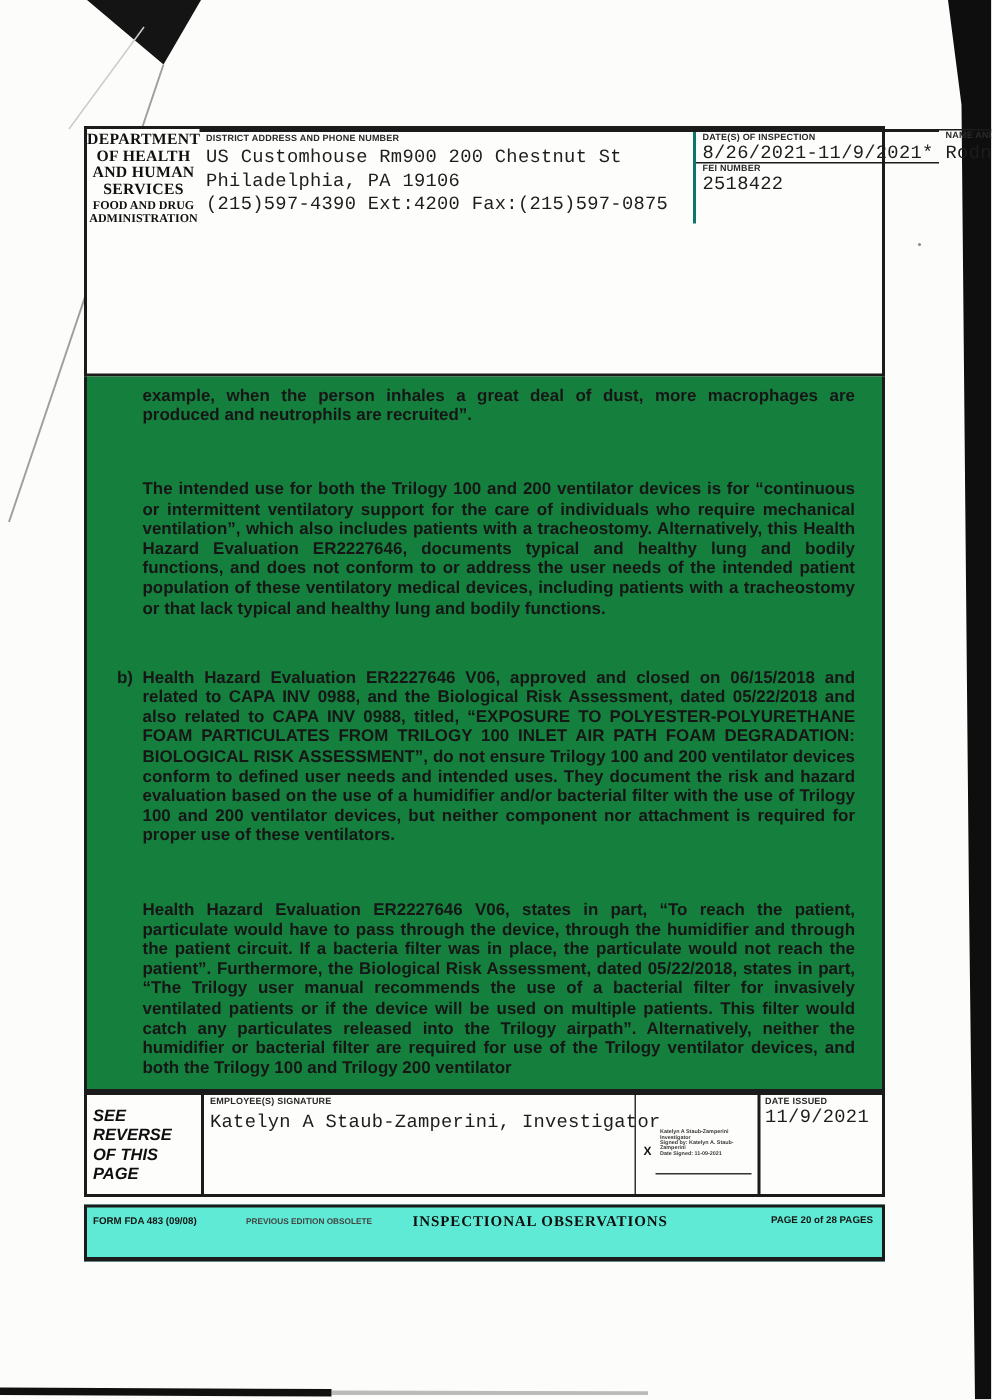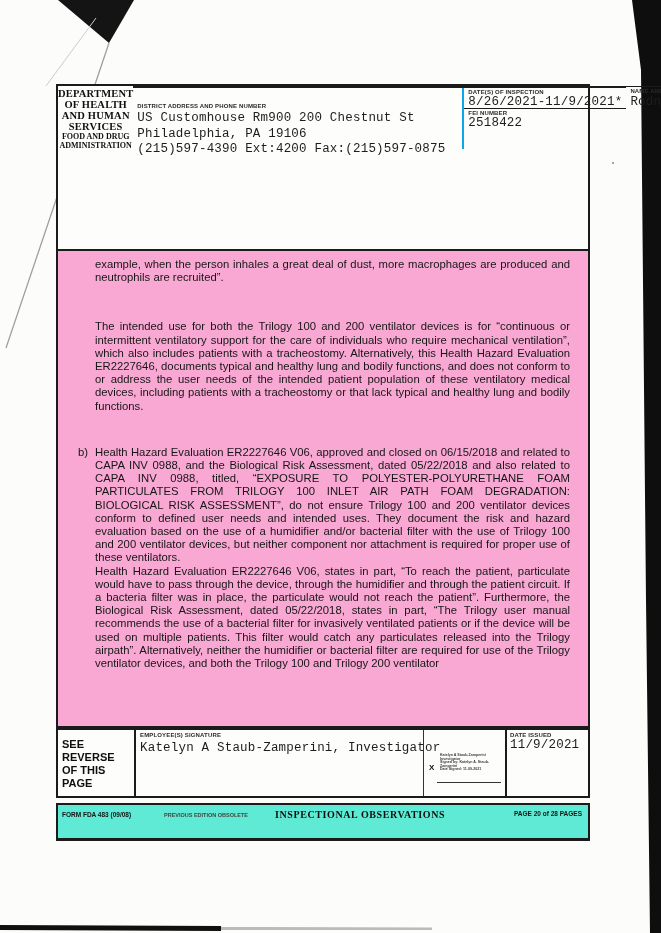--- a/index.html
+++ b/index.html
@@ -23,55 +23,55 @@
 
   
   .hdr {
     position:absolute; left:56px; top:84px; width:534px; height:167px;
     border:2px solid #1b1b1b; display:flex; flex-direction:row; background:#fdfdfc;
   }
   .hdr-title { height:21px; text-align:center; padding-top:2px; }
   .t1 { font-family:"Liberation Serif",serif; font-weight:bold; font-size:10.5px; letter-spacing:.2px; color:#101010; line-height:11px; }
   .t2 { font-family:"Liberation Serif",serif; font-weight:bold; font-size:8px; color:#101010; line-height:9px; }
   .hdr-mid { height:63px; display:flex; border-top:2px solid #1b1b1b; }
-  .cell-district { width:331px; border-right:2px solid #0ea5e9; padding:15px 4px; }
+  .cell-district { width:331px; border-right:2px solid #0f766e; padding:2px 4px; }
   .cell-district .val { line-height:14.5px; }
   .cell-rightcol { flex:1; display:flex; flex-direction:column; }
   .cell-dates { height:21px; border-bottom:1.5px solid #1b1b1b; padding:1px 4px; }
   .cell-dates .val, .cell-fei .val, .cell-dateissued .val { margin-top:0; line-height:13px; }
   .cell-fei { flex:1; padding:1px 4px; }
   .hdr-name { height:26px; border-top:1.5px solid #1b1b1b; padding:1px 4px; }
   .hdr-name .val { margin-top:0; }
   .hdr-firm, .hdr-city { height:27px; border-top:1.5px solid #1b1b1b; display:flex; }
   .cell-firm, .cell-city { width:257px; border-right:1.5px solid #1b1b1b; padding:1px 4px; }
   .cell-street, .cell-estab { flex:1; padding:1px 4px; }
 
   
   .obs {
     position:absolute; left:56px; top:251px; width:534px; height:477px;
-    border:2px solid #1b1b1b; border-top:none; background:#f9a8d4;
+    border:2px solid #1b1b1b; border-top:none; background:#15803d;
     padding:7px 18px 0 37px;
-    font-size:11.3px; font-weight:400; color:#161616; line-height:13.2px;
+    font-size:11.3px; font-weight:700; color:#161616; line-height:13.2px;
     text-align:justify;
   }
   .para { margin:0; }
   .gap-a { margin-top:36px; }
   .gap-b { margin-top:33px; }
-  .gap-c { }
+  .gap-c { margin-top:36px; }
   .item-b { position:relative; }
   .item-b .blabel { position:absolute; left:-17px; top:0; }
 
   
   .sig {
     position:absolute; left:56px; top:728px; width:534px; height:70px;
     border:2px solid #1b1b1b; display:flex; background:#fdfdfc;
   }
   .cell-seerev {
     width:78px; border-right:2px solid #1b1b1b; padding:8px 3px 11px 4px;
-    font-weight:bold; font-size:11px; line-height:13px; color:#0f0f0f;
+    font-weight:bold; font-size:11px; line-height:13px; color:#0f0f0f;font-style:italic;
   }
   .cell-signature { width:287px; padding:2px 4px; }
   .cell-signature .val { margin-top:2px; }
   .cell-stamp { width:82px; border-left:1px solid #333; position:relative; }
   .stamp-x { position:absolute; left:5px; top:33px; font-weight:bold; font-size:8px; color:#111; }
   .stamp-text {
     position:absolute; left:16px; top:23px; width:170%;
     font-size:6px; line-height:6px; font-weight:bold; color:#3a3a3a;
     transform:scale(.6); transform-origin:0 0; white-space:nowrap;
   }

